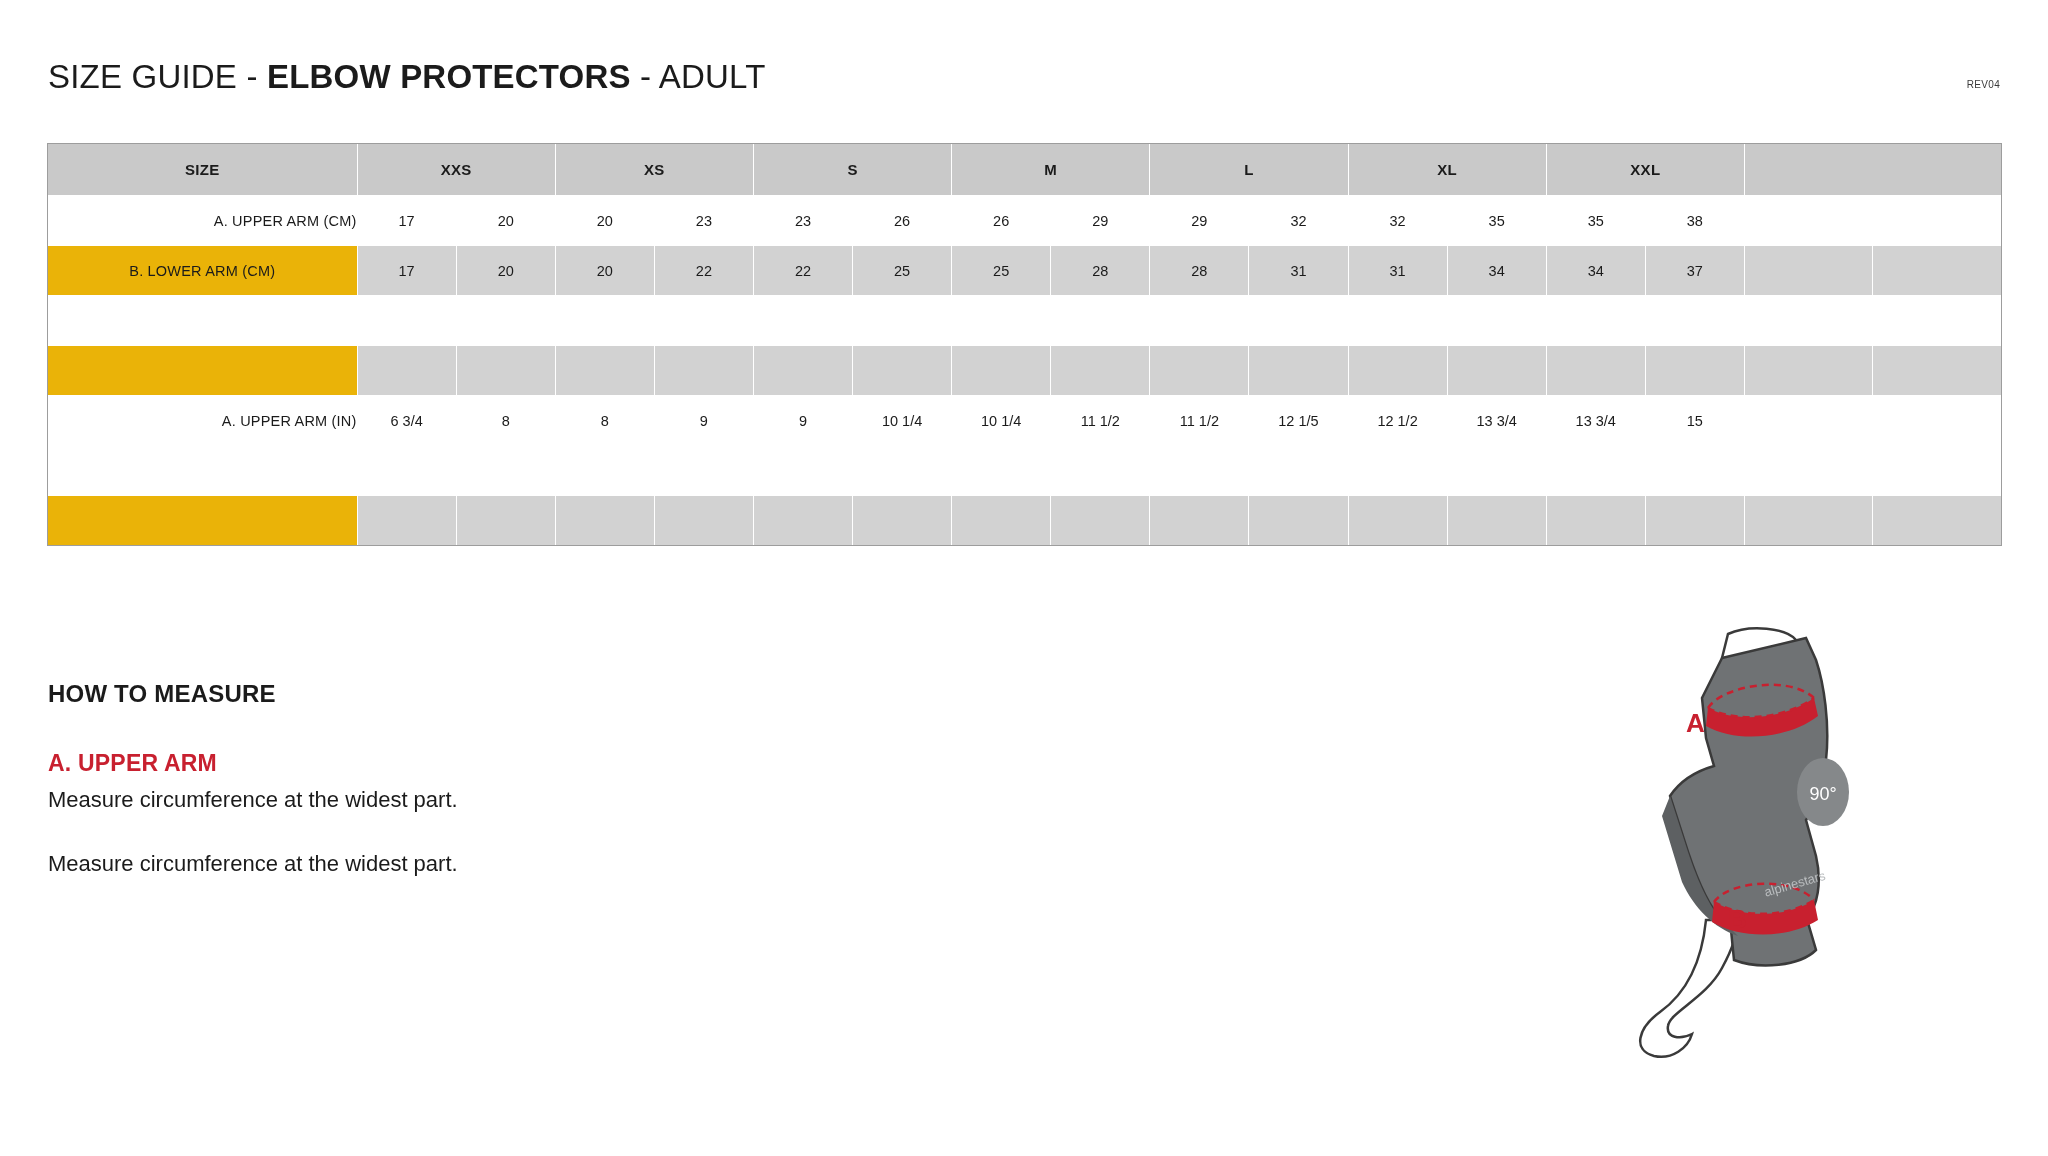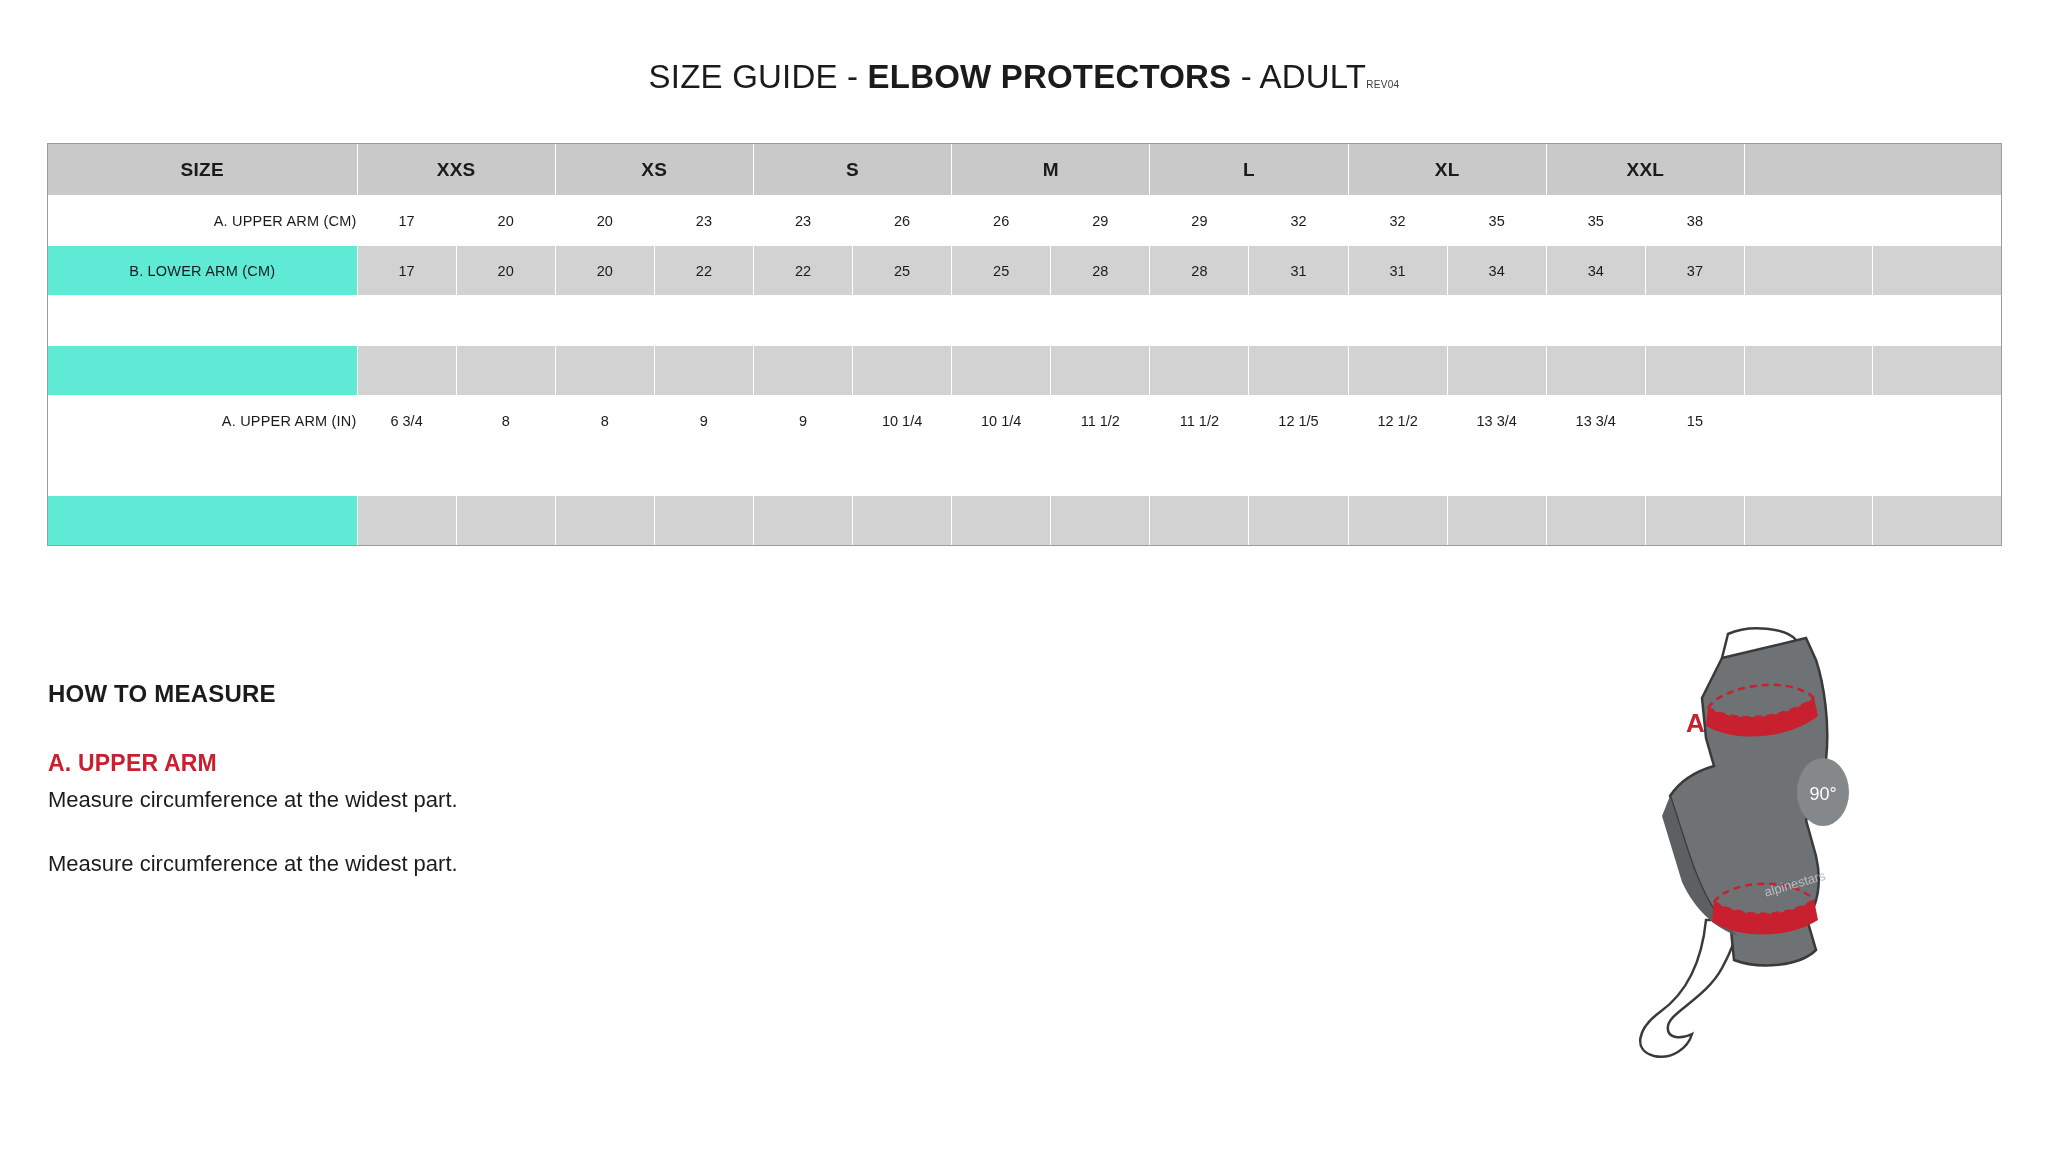--- a/index.html
+++ b/index.html
@@ -17,21 +17,21 @@
     overflow: hidden;
   }
 
   
   .header {
     position: absolute;
     left: 48px; top: 58px;
     width: 1952px;
     display: flex;
     align-items: baseline;
-    justify-content: center;
+    justify-content: space-between;
   }
   .title {
     font-size: 33px;
     letter-spacing: 0.2px;
     color: #1b1b1b;
     white-space: nowrap;
   }
   .title .light { font-weight: 400; }
   .title .bold  { font-weight: 700; }
   .rev {
@@ -59,35 +59,35 @@
     height: 50px;
     text-align: center;
     vertical-align: middle;
     font-size: 14.5px;
     font-weight: 400;
     color: #1b1b1b;
   }
   table.size-table tr.head th {
     background: #c9c9c9;
     font-weight: 700;
-    font-size: 19px;
+    font-size: 15px;
     height: 52px;
     letter-spacing: 0.3px;
   }
   td.rowlabel, th.rowlabel {
     text-align: left;
     padding-left: 14px;
     font-weight: 700;
     font-size: 14.5px;
     letter-spacing: 0.2px;
   }
   tr.zebra-light td { background: #ffffff; }
   tr.zebra-dark td  { background: #d2d2d2; }
   tr.zebra-light td.rowlabel { background: #ffffff; text-align: right; }
-  tr.zebra-dark  td.rowlabel { background: #5eead4; }
+  tr.zebra-dark  td.rowlabel { background: #eab308; }
 
   
   .table-wrap::after {
     content: "";
     position: absolute;
     left: 0; top: 0; right: 0; bottom: 0;
     border: 1px solid #9d9d9d;
     pointer-events: none;
   }
 

